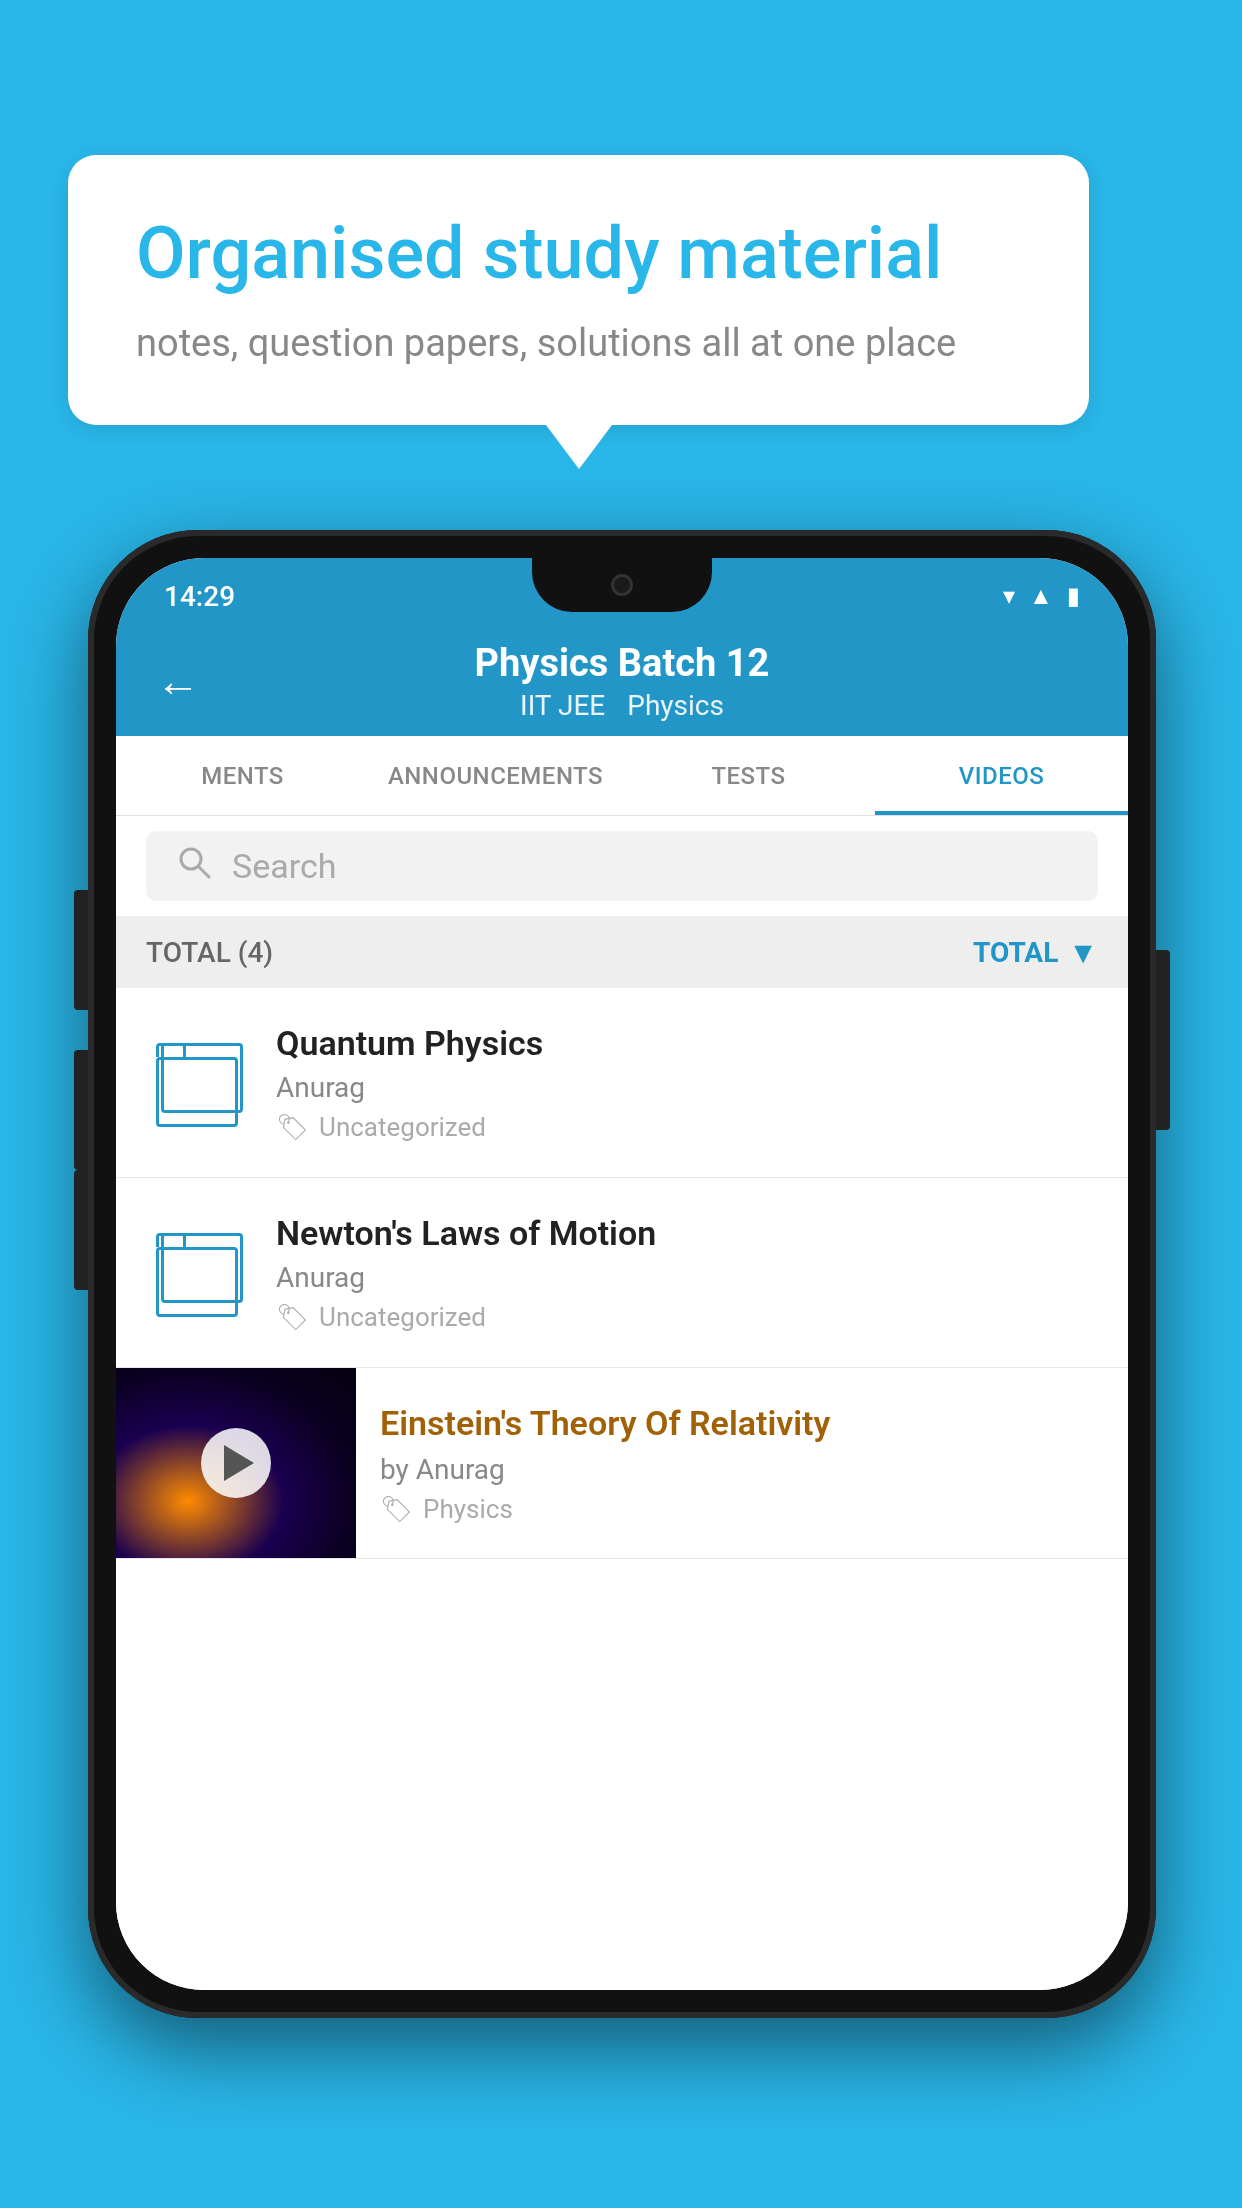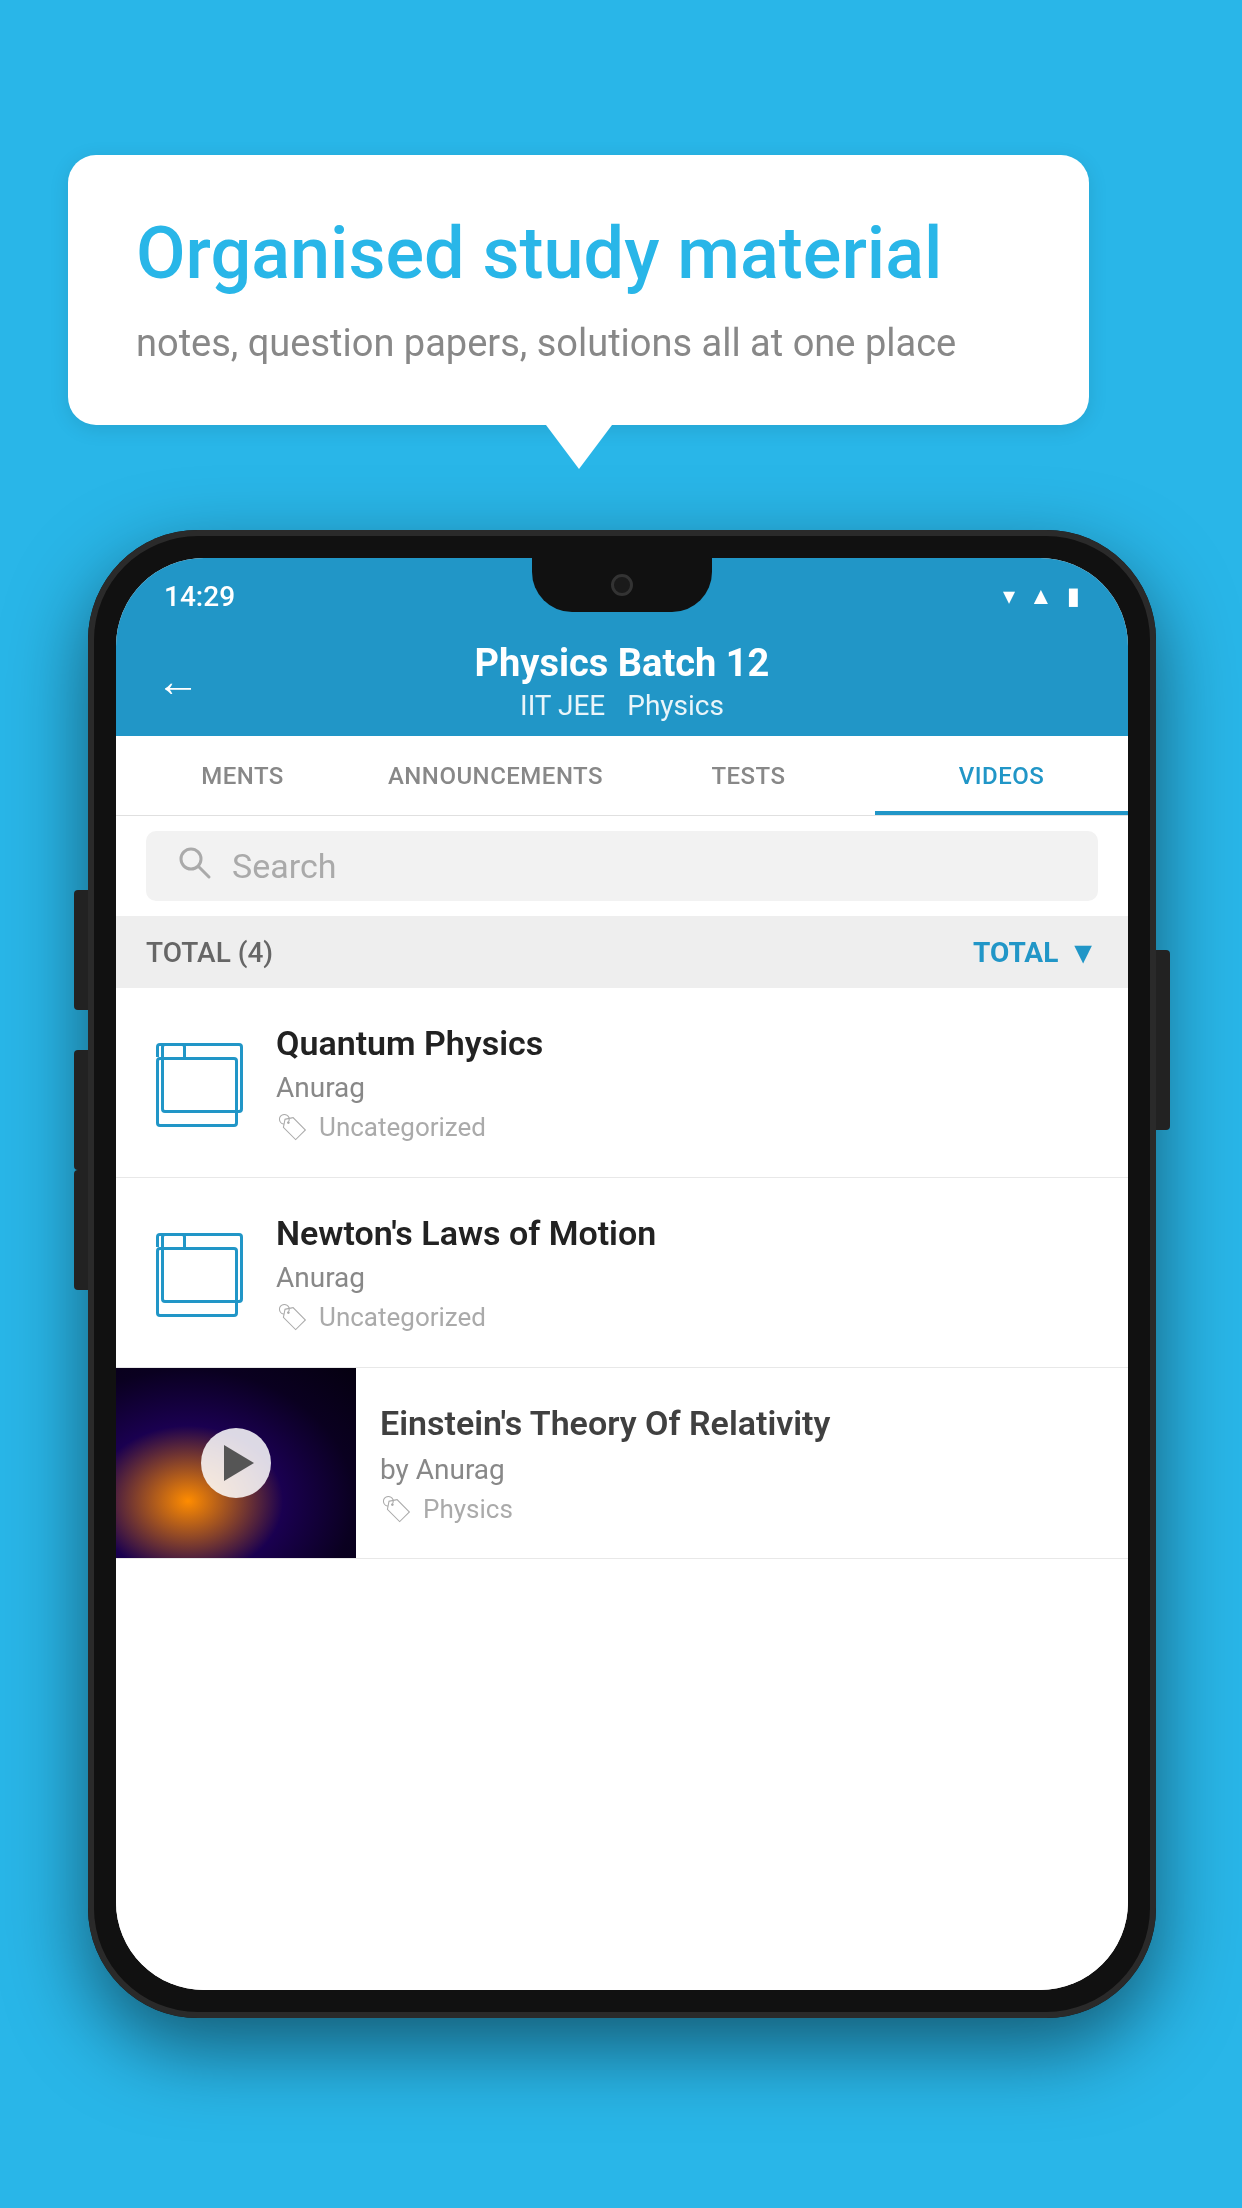--- a/index.html
+++ b/index.html
@@ -431,21 +431,21 @@
       border-left: 30px solid #555;
       margin-left: 6px;
     }
     .thumb-info {
       flex: 1;
       padding: 24px 24px;
     }
     .thumb-title {
       font-size: 34px;
       font-weight: 600;
-      color: #404040;
+      color: #a16207;
       margin-bottom: 10px;
     }
     .thumb-author {
       font-size: 28px;
       color: #888;
       margin-bottom: 8px;
     }
     .thumb-tag {
       display: flex;
       align-items: center;

